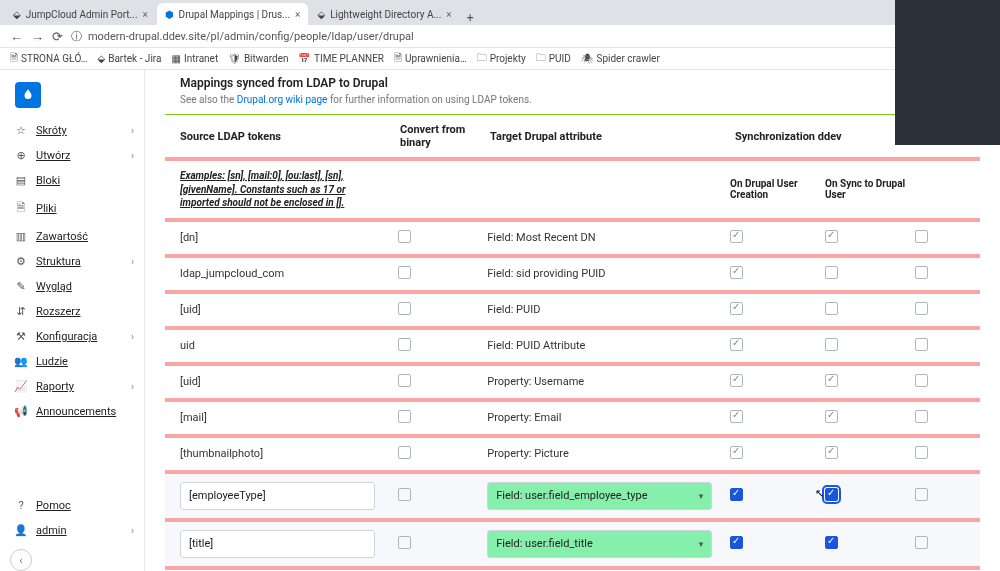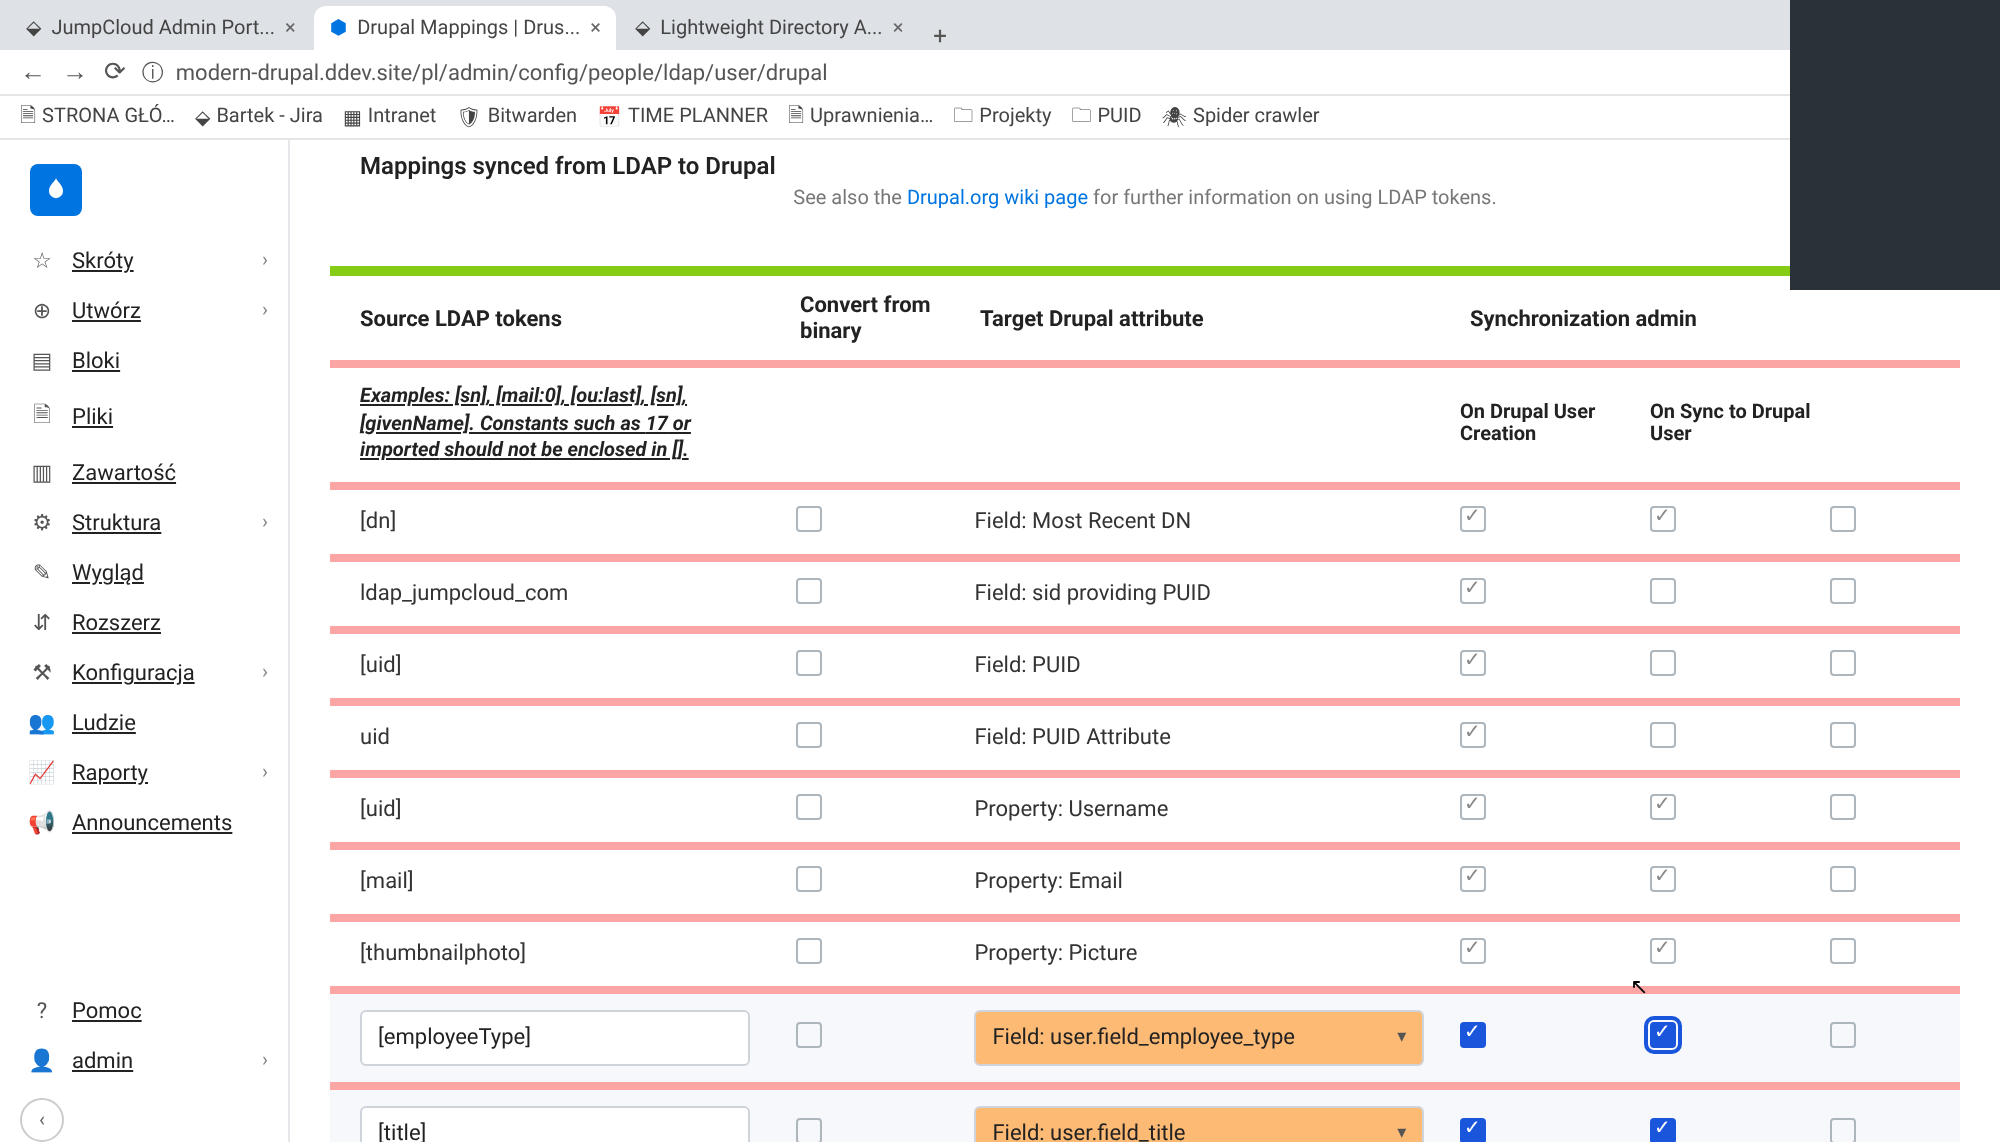--- a/index.html
+++ b/index.html
@@ -27,40 +27,40 @@
 .left-rail { width: 145px; border-right: 1px solid #e5e7eb; padding-top: 10px; display:flex; flex-direction:column; }
 .rail-logo { width: 26px; height: 26px; border-radius: 4px; background: #0074e0; margin: 2px 0 10px 15px; display:flex; align-items:center; justify-content:center; color:#fff; }
 .rail-item { display: flex; align-items: center; padding: 6px 10px 6px 14px; font-size: 11px; color: #222; gap: 8px; cursor: pointer; }
 .rail-item .ri-icon { width: 14px; text-align:center; color: #555; font-size: 11px; }
 .rail-item .ri-label { flex: 1; text-decoration: underline; }
 .rail-item .ri-caret { color: #888; font-size: 10px; }
 .rail-spacer { flex: 1; }
 
 .main { flex: 1; background: #fff; overflow: auto; }
 .card { margin: 0 20px 0 20px; border-radius: 6px; background: #fff; }
-.card-head { padding: 6px 15px 28px 15px; border-bottom: 5px solid #84cc16; }
+.card-head { padding: 6px 15px 9px 15px; border-bottom: 1px solid #84cc16; }
 .card-head h4 { font-size: 12px; font-weight: 600; color: #222; }
-.card-head p { font-size: 10px; color: #777; margin-top: 4px; text-align: center; }
+.card-head p { font-size: 10px; color: #777; margin-top: 4px; }
 .card-head a { color: #0074e0; text-decoration: none; }
 
 .tbl { width: 100%; }
 .tbl-head, .tbl-row { display: flex; align-items: center; padding: 8px 15px; border-bottom: 4px solid #fca5a5; font-size: 11px; color: #333; }
 .tbl-head { font-weight: 700; font-size: 11px; color: #222; }
 .col-src { width: 220px; }
 .col-bin { width: 90px; }
 .col-tgt { width: 245px; }
 .col-sync { flex: 1; }
 .col-c1 { width: 95px; font-size: 10px; color:#222; }
 .col-c2 { width: 90px; font-size: 10px; color:#222; }
 .col-c3 { width: 50px; }
 .examples { font-size: 10px; color: #222; padding-right: 20px; line-height: 1.35; text-decoration: underline; }
 .examples b, .examples em { font-style: italic; }
 
 .txt-input { width: 195px; height: 28px; border: 1px solid #cfd4da; border-radius: 3px; padding: 0 8px; font-size: 11px; color: #222; background: #fff; }
-.sel { width: 225px; height: 28px; border: 1px solid #cfd4da; border-radius: 3px; padding: 0 8px; font-size: 11px; color: #222; background: #fdba74; display:flex; align-items:center; justify-content:space-between; }
+.sel { width: 225px; height: 28px; border: 1px solid #cfd4da; border-radius: 3px; padding: 0 8px; font-size: 11px; color: #222; background: #86efac; display:flex; align-items:center; justify-content:space-between; }
 .sel .caret { color:#555; font-size:9px; }
 
 .cb { width: 13px; height: 13px; border: 1px solid #adb5bd; border-radius: 2px; display: inline-block; position: relative; }
 .cb.checked.blue { background:#1a56db; border-color:#1a56db; }
 .cb.checked.gray { background:#fff; border-color:#adb5bd; }
 .cb.checked::after { content:"✓"; position:absolute; top:-2px; left:1px; font-size:10px; }
 .cb.checked.blue::after { color:#fff; }
 .cb.checked.gray::after { color:#888; }
 .cb.focus { outline: 2px solid #1a56db; outline-offset: 1px; }
 
@@ -218,21 +218,21 @@
         <p>
           <span>See also the </span><a href="#">Drupal.org wiki page</a><span> for further information on using LDAP tokens.</span>
         </p>
       </div>
 
       <div class="tbl">
         <div class="tbl-head">
           <div class="col-src">Source LDAP tokens</div>
           <div class="col-bin">Convert from binary</div>
           <div class="col-tgt">Target Drupal attribute</div>
-          <div class="col-sync">Synchronization admin</div>
+          <div class="col-sync">Synchronization ddev</div>
         </div>
 
         <div class="tbl-row">
           <div class="col-src examples" id="examples-cell"><b>Examples: [sn], [mail:0], [ou:last], [sn], [givenName]. Constants such as <em>17</em> or <em>imported</em> should not be enclosed in [].</b></div>
           <div class="col-bin"></div>
           <div class="col-tgt"></div>
           <div class="sub-head" style="flex:1;">
             <div class="col-c1"><b>On Drupal User Creation</b></div>
             <div class="col-c2"><b>On Sync to Drupal User</b></div>
             <div class="col-c3"></div>

